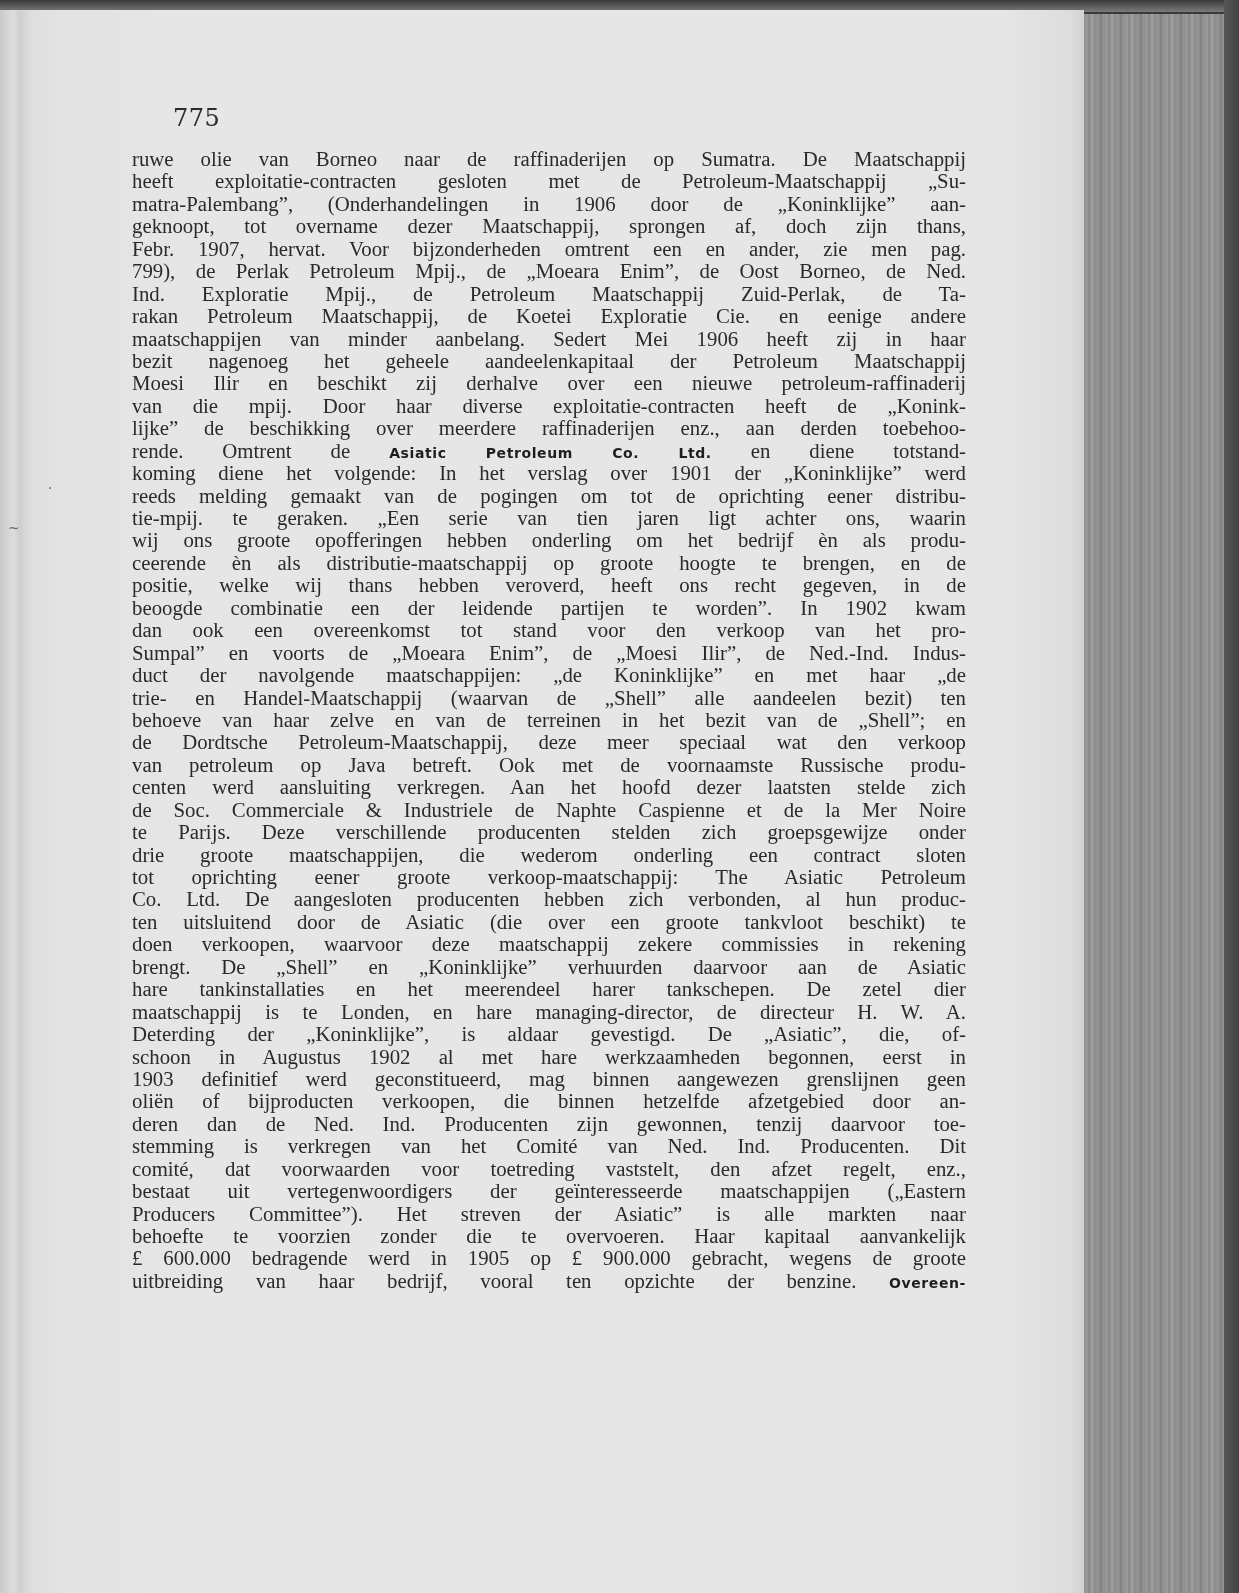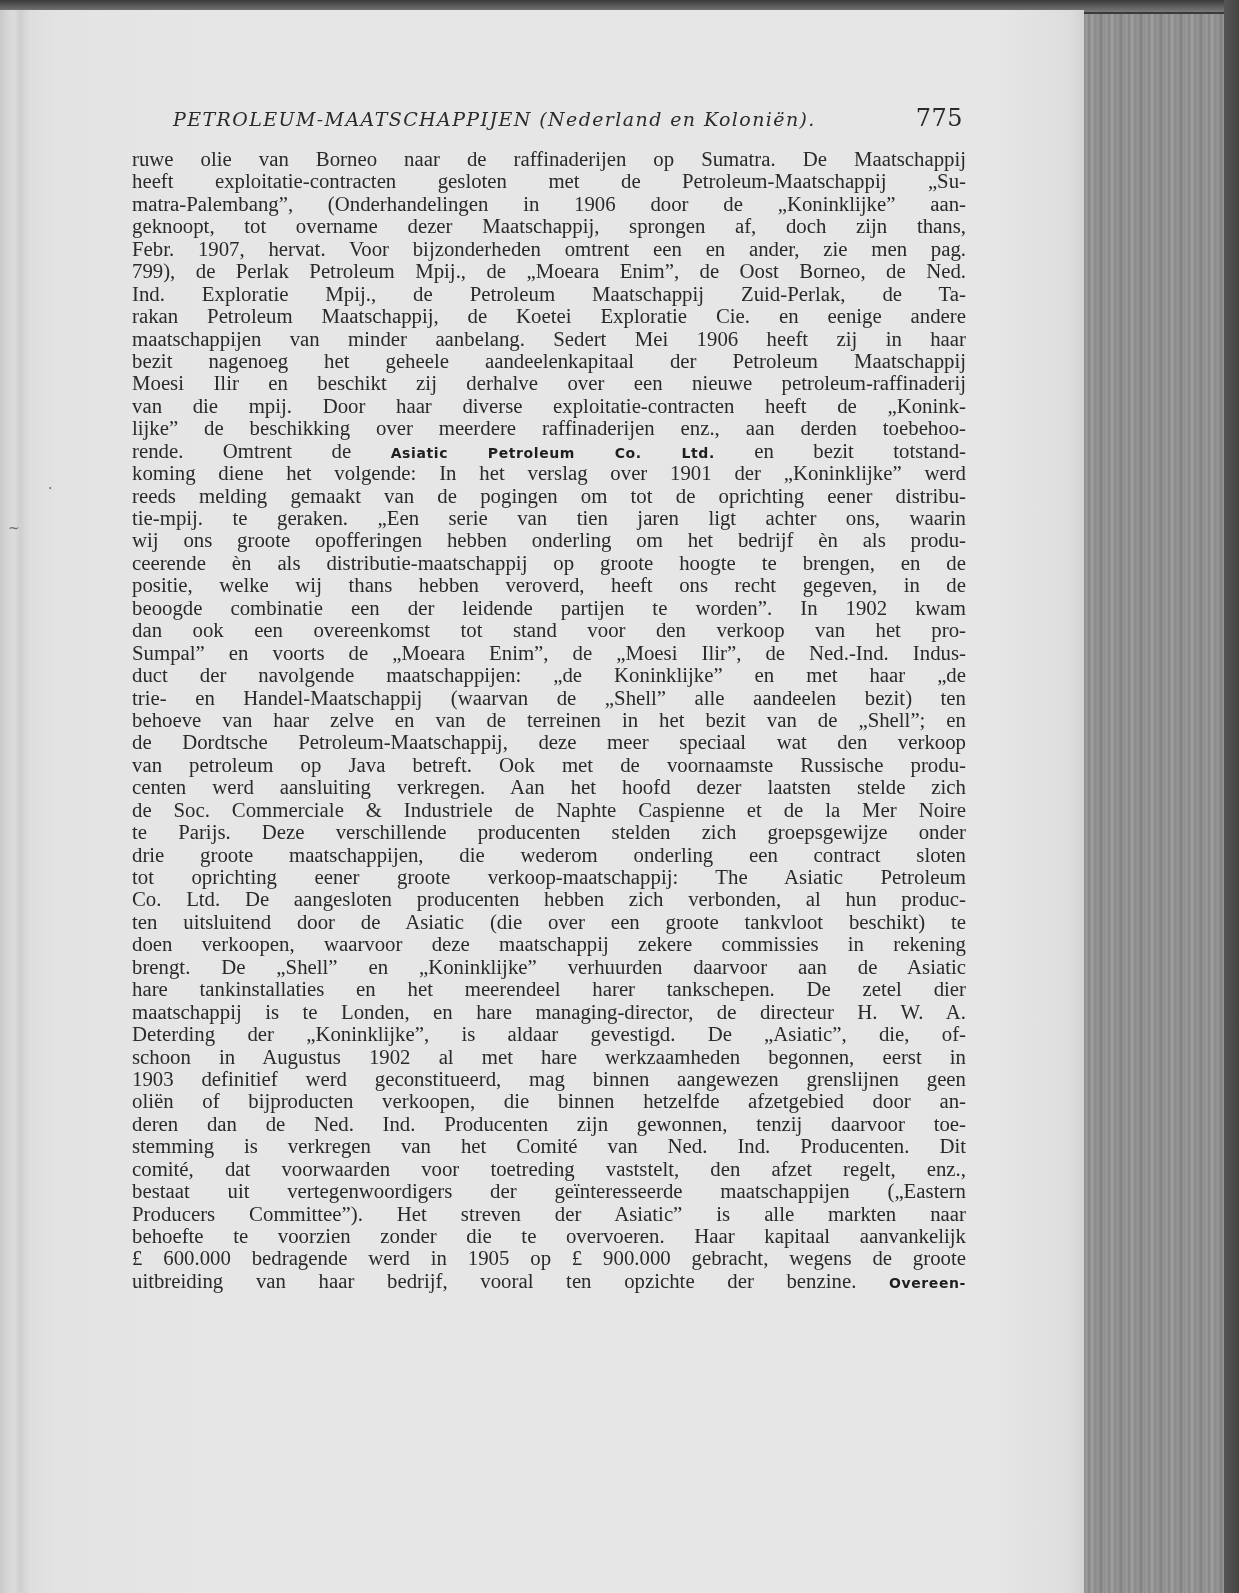--- a/index.html
+++ b/index.html
@@ -105,39 +105,38 @@
 </head>
 <body>
 
 <div class="top-edge"></div>
 <div class="stack-shadow-left"></div>
 <div class="stack-edges"></div>
 <div class="cover-edge"></div>
 
 <div class="page">
   <div class="running-head" style="top:94px;">
-    <span class="title">PETROLEUM-MAATSCHAPPIJEN (Nederland en Koloniën).</span>
     <span class="folio">775</span>
   </div>
 
   <div class="body-text" id="body-text" style="top:138px;margin-left:14px;">
       <span class="line"><span>ruwe olie van Borneo naar de raffinaderijen op Sumatra.  De Maatschappij</span></span>
       <span class="line"><span>heeft exploitatie-contracten gesloten met de Petroleum-Maatschappij „Su-</span></span>
       <span class="line"><span>matra-Palembang”, (Onderhandelingen in 1906 door de „Koninklijke” aan-</span></span>
       <span class="line"><span>geknoopt, tot overname dezer Maatschappij, sprongen af, doch zijn thans,</span></span>
       <span class="line"><span>Febr. 1907, hervat.  Voor bijzonderheden omtrent een en ander, zie men pag.</span></span>
       <span class="line"><span>799), de Perlak Petroleum Mpij., de „Moeara Enim”, de Oost Borneo, de Ned.</span></span>
       <span class="line"><span>Ind.  Exploratie Mpij., de Petroleum Maatschappij Zuid-Perlak, de Ta-</span></span>
       <span class="line"><span>rakan Petroleum Maatschappij, de Koetei Exploratie Cie. en eenige andere</span></span>
       <span class="line"><span>maatschappijen van minder aanbelang.  Sedert Mei 1906 heeft zij in haar</span></span>
       <span class="line"><span>bezit nagenoeg het geheele aandeelenkapitaal der Petroleum Maatschappij</span></span>
       <span class="line"><span>Moesi Ilir en beschikt zij derhalve over een nieuwe petroleum-raffinaderij</span></span>
       <span class="line"><span>van die mpij.  Door haar diverse exploitatie-contracten heeft de „Konink-</span></span>
       <span class="line"><span>lijke” de beschikking over meerdere raffinaderijen enz., aan derden toebehoo-</span></span>
-      <span class="line"><span>rende.  Omtrent de </span><span class="bold-sans">Asiatic Petroleum Co. Ltd.</span><span> en bezit totstand-</span></span>
+      <span class="line"><span>rende.  Omtrent de </span><span class="bold-sans">Asiatic Petroleum Co. Ltd.</span><span> en diene totstand-</span></span>
       <span class="line"><span>koming diene het volgende: In het verslag over 1901 der „Koninklijke” werd</span></span>
       <span class="line"><span>reeds melding gemaakt van de pogingen om tot de oprichting eener distribu-</span></span>
       <span class="line"><span>tie-mpij. te geraken.  „Een serie van tien jaren ligt achter ons, waarin</span></span>
       <span class="line"><span>wij ons groote opofferingen hebben onderling om het bedrijf èn als produ-</span></span>
       <span class="line"><span>ceerende èn als distributie-maatschappij op groote hoogte te brengen, en de</span></span>
       <span class="line"><span>positie, welke wij thans hebben veroverd, heeft ons recht gegeven, in de</span></span>
       <span class="line"><span>beoogde combinatie een der leidende partijen te worden”.  In 1902 kwam</span></span>
       <span class="line"><span>dan ook een overeenkomst tot stand voor den verkoop van het pro-</span></span>
       <span class="line"><span>Sumpal” en voorts de „Moeara Enim”, de „Moesi Ilir”, de Ned.-Ind. Indus-</span></span>
       <span class="line"><span>duct der navolgende maatschappijen: „de Koninklijke” en met haar „de</span></span>

